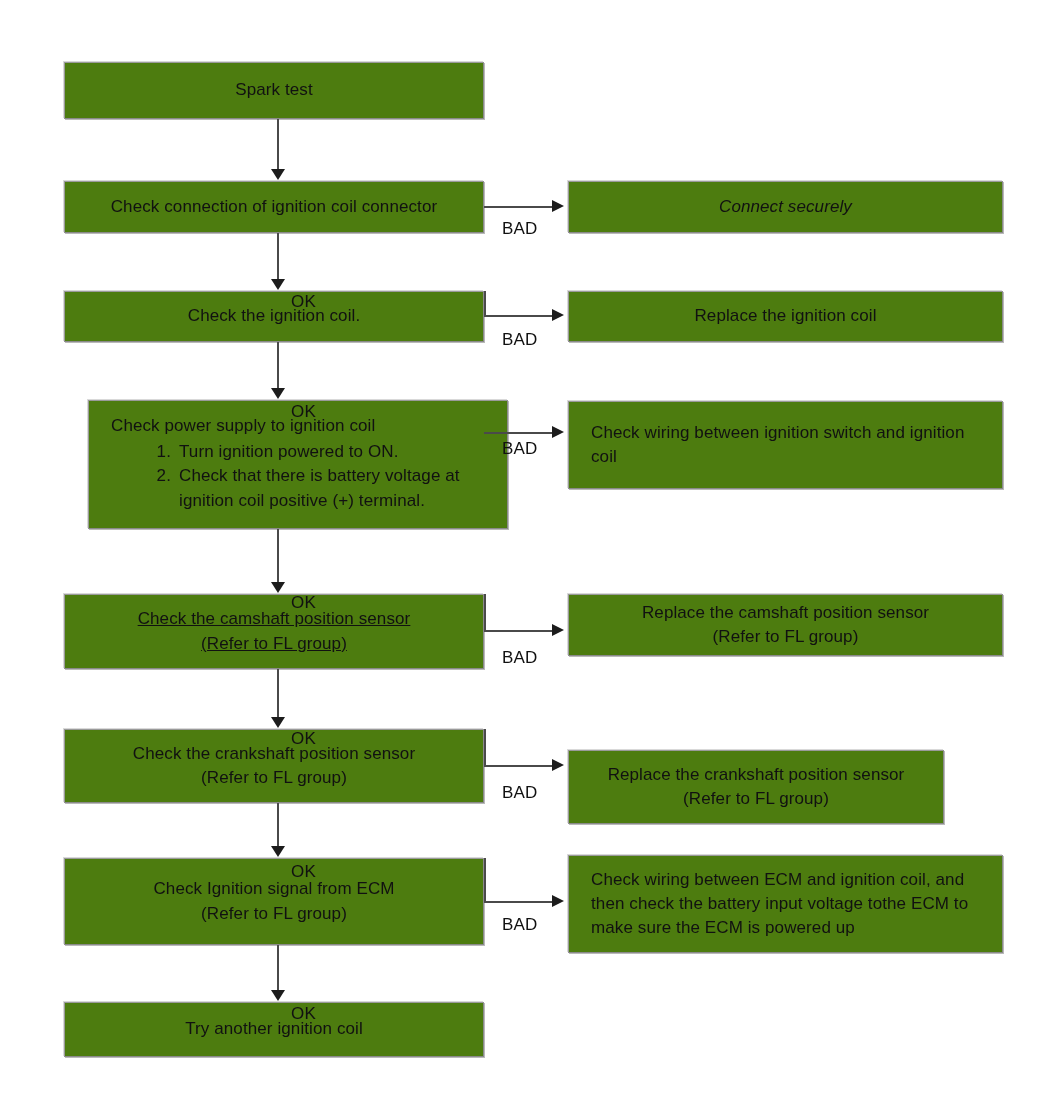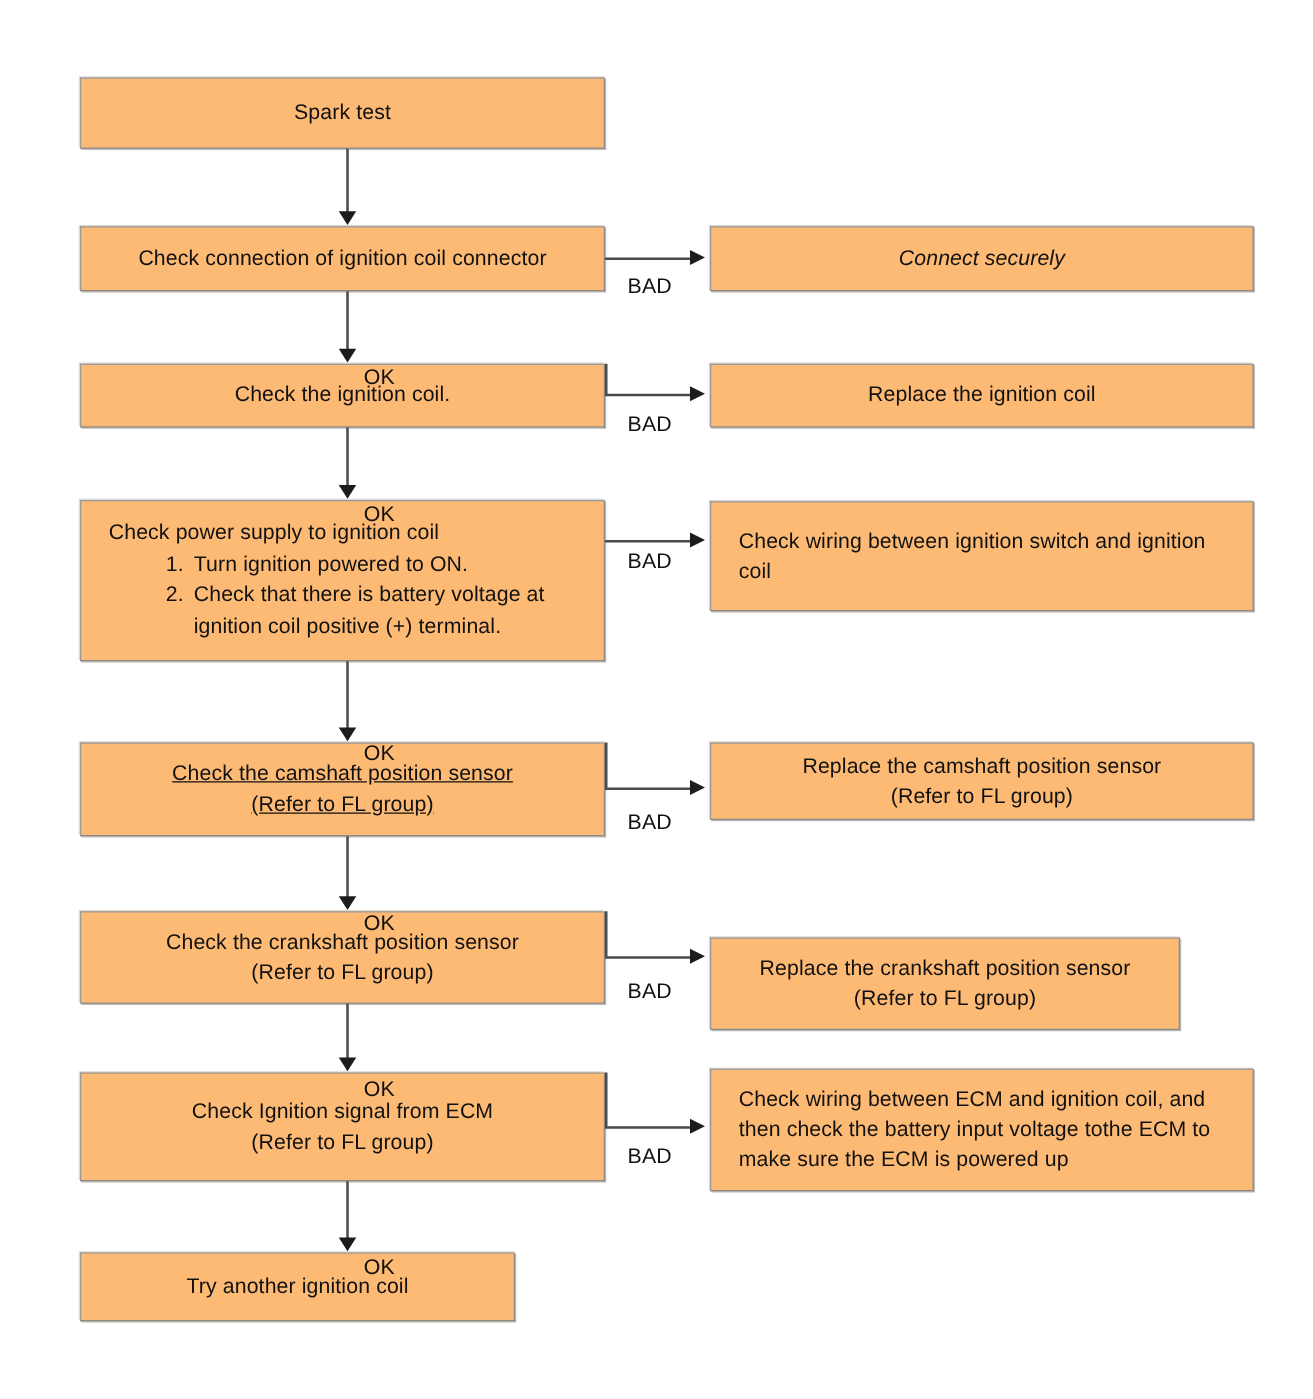--- a/index.html
+++ b/index.html
@@ -13,21 +13,21 @@
     position:relative;
     width:1050px;
     height:1119px;
     background:#ffffff;
     overflow:hidden;
   }
   
   .box{
     position:absolute;
     box-sizing:border-box;
-    background:#fdba74;
+    background:#4d7c0f;
     border:1px solid #8a8a8a;
     border-top-color:#9a9a9a;
     border-left-color:#9a9a9a;
     box-shadow:1px 1px 0 0 #b9b9b9, -1px -1px 0 0 #d9d9d9;
     display:flex;
     align-items:center;
     justify-content:center;
     font-size:17px;
     line-height:1.42;
     letter-spacing:0.1px;
@@ -41,20 +41,21 @@
   }
   .box.left-text .txt{
     text-align:left;
     padding-left:22px;
     padding-right:14px;
   }
   
   .proc{
     display:block;
     padding:13px 16px 12px 22px;
+    margin-left:24px;
   }
   .proc .head{
     font-size:17px;
     line-height:1.45;
     text-align:left;
   }
   .proc ol{
     margin:1px 0 0 0;
     padding:0 0 0 42px;
     list-style:none;
@@ -176,21 +177,21 @@
 
   <div class="box" style="left:64px;top:858px;width:420px;height:87px;">
     <div class="txt">Check Ignition signal from ECM
 (Refer to FL group)</div>
   </div>
 
   <div class="box left-text" style="left:568px;top:855px;width:435px;height:98px;">
     <div class="txt">Check wiring between ECM and ignition coil, and then check the battery input voltage tothe ECM to make sure the ECM is powered up</div>
   </div>
 
-  <div class="box" style="left:64px;top:1002px;width:348px;height:55px;">
+  <div class="box" style="left:64px;top:1002px;width:420px;height:55px;">
     <div class="txt">Try another ignition coil</div>
   </div>
 
   <div class="vline" style="left:277px;top:119px;height:51px;"></div>
   <div class="arrow-down" style="left:271px;top:169px;"></div>
 
   <div class="vline" style="left:277px;top:233px;height:47px;"></div>
   <div class="arrow-down" style="left:271px;top:279px;"></div>
 
   <div class="vline" style="left:277px;top:342px;height:47px;"></div>

